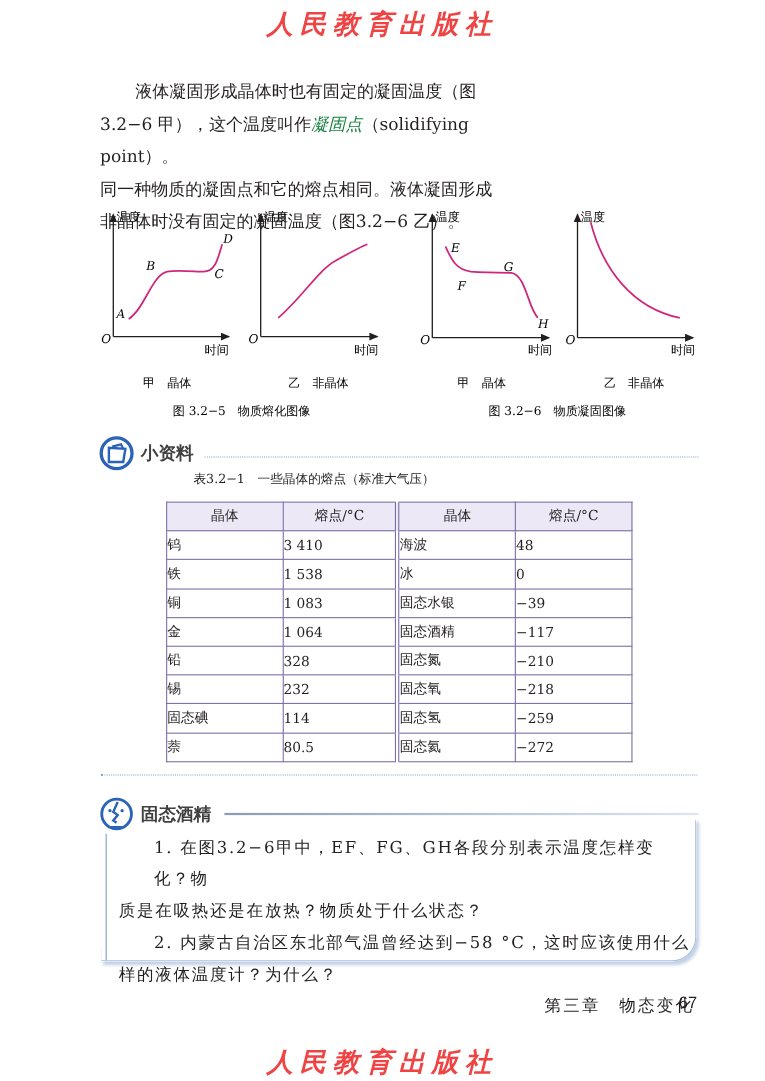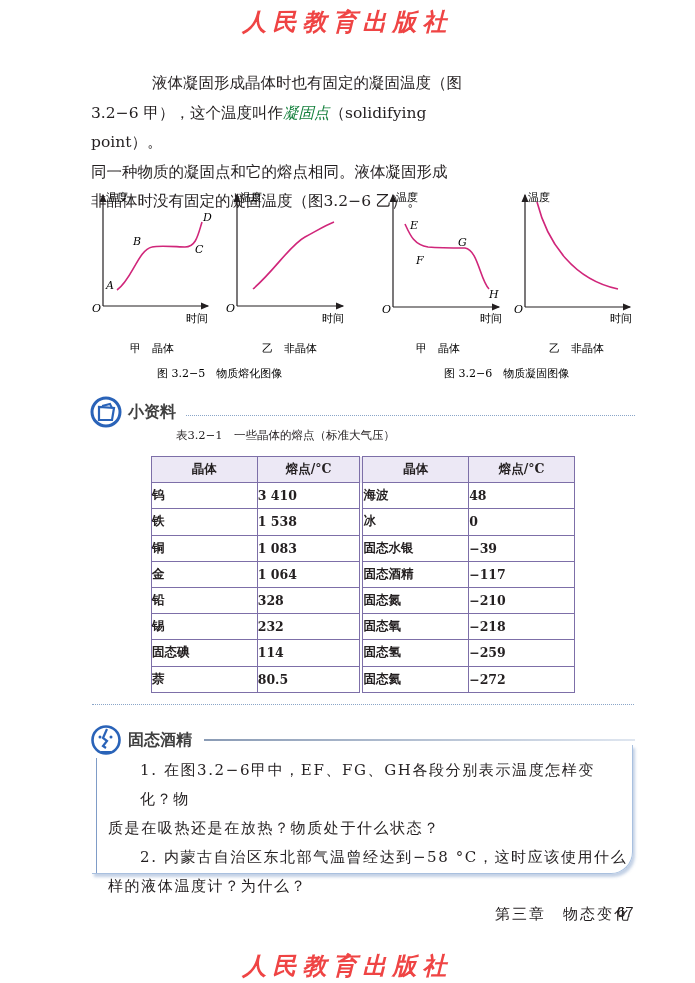--- a/index.html
+++ b/index.html
@@ -3,28 +3,28 @@
 <meta charset="utf-8">
 <style>
   html,body{margin:0;padding:0;}
   body{width:695px;height:983px;background:#ffffff;position:relative;overflow:hidden;
        font-family:"DejaVu Serif","Liberation Serif",serif;color:#231f20;}
   .abs{position:absolute;}
   .publisher{left:0;width:695px;text-align:center;font-family:"DejaVu Serif",serif;
        font-style:italic;color:#ef4444;font-size:24px;letter-spacing:6px;font-weight:bold;}
   .para{left:91px;width:400px;font-size:15.5px;line-height:29.5px;top:69px;}
   .para p{margin:0;}
-  .para .indent{padding-left:32px;text-align:center;}
+  .para .indent{padding-left:32px;}
   .term{color:#15803d;font-style:italic;}
   svg text{font-family:"DejaVu Serif",serif;}
   .section-head{display:flex;align-items:center;}
   .section-title{color:#404040;font-family:"DejaVu Sans",sans-serif;font-weight:bold;font-size:16px;margin-left:6px;}
   .dotline{border-top:1px dotted #8aa5c8;}
   table.mp{border-collapse:collapse;font-size:12.5px;}
-  table.mp td, table.mp th{border:1.3px solid #7d6fa8;height:25.2px;font-weight:bold;padding:0;}
+  table.mp td, table.mp th{border:1.3px solid #7d6fa8;height:25.2px;font-weight:normal;padding:0;}
   table.mp th{background:#ece8f5;}
   table.mp .sep{border-left:4px double #7d6fa8;}
   .think-box{left:92px;top:745px;width:540px;height:128px;border:1px solid #a9c0df;border-top:none;border-left:none;
        border-bottom-right-radius:22px;box-shadow:2px 3px 3px rgba(80,120,180,0.35);}
   .think-text{left:108px;top:756px;width:520px;font-size:15px;line-height:29px;letter-spacing:1.6px;}
   .think-text p{margin:0;}
   .footer{left:495px;top:905px;font-size:15px;letter-spacing:2px;}
   .pagenum{left:617px;top:903px;font-family:"Liberation Sans",sans-serif;font-size:15px;}
 </style>
 </head>

